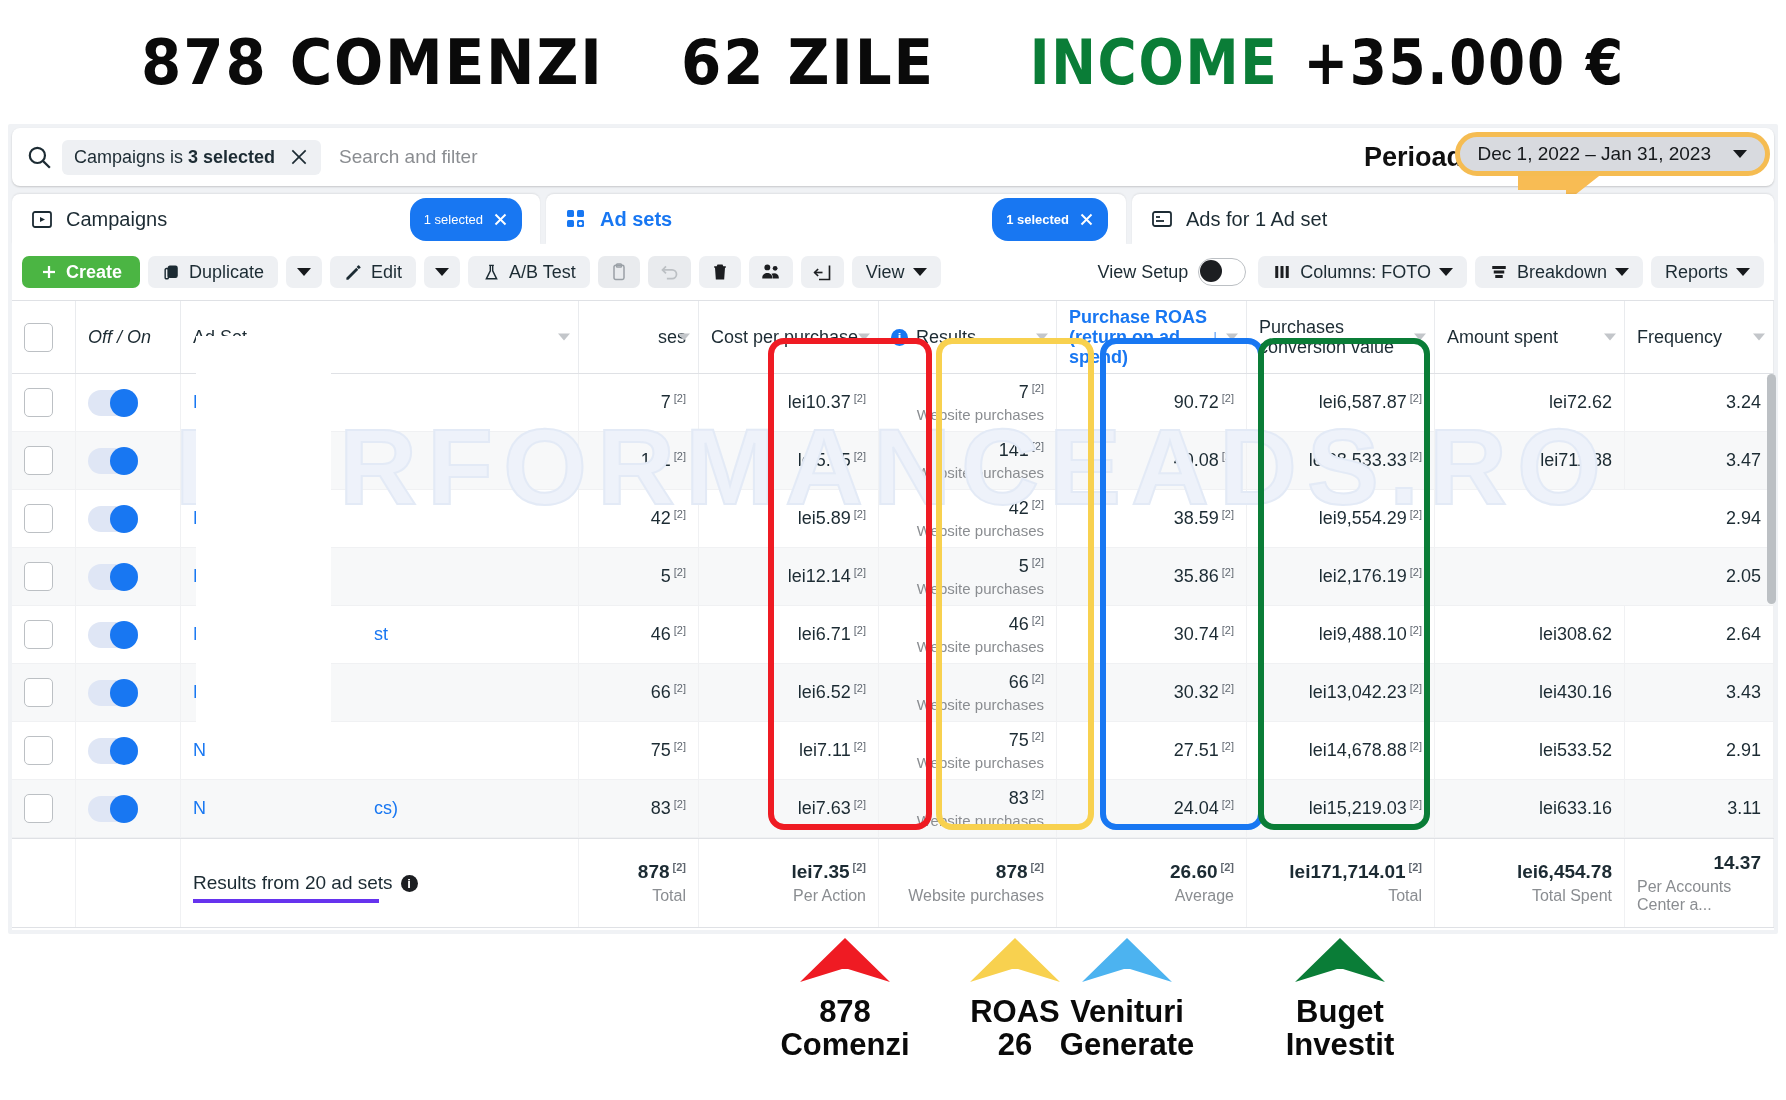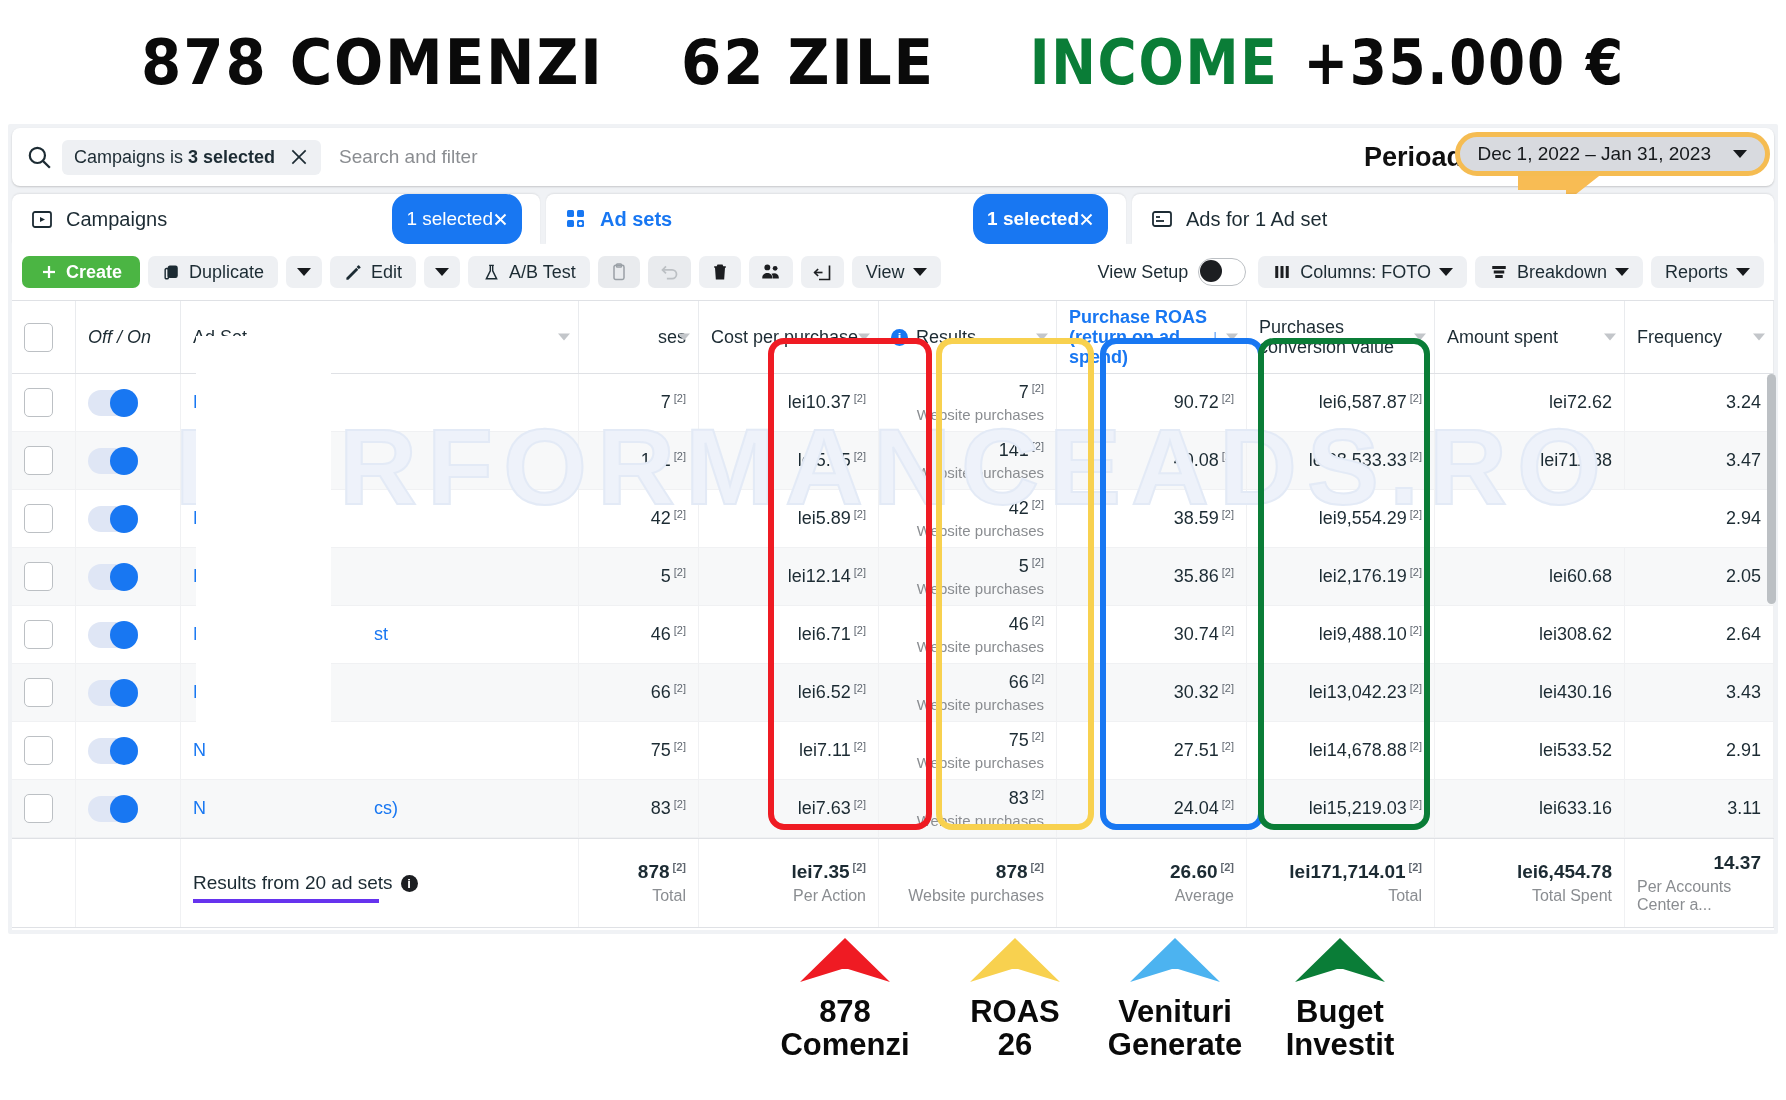--- a/index.html
+++ b/index.html
@@ -105,22 +105,22 @@
     font-size:20px;color:#1c2b33;
     box-shadow:0 -1px 2px rgba(0,0,0,.07);
   }
   .tab.t1{width:528px;}
   .tab.t2{width:580px;color:#1877f2;font-weight:bold;}
   .tab.t3{flex:1;}
   .tab-label{flex:0 0 auto;}
   .sel-badge{
     margin-left:auto;
     background:#1877f2;color:#fff;border-radius:16px;
-    font-size:19px;padding:14px 14px;
-    display:flex;align-items:center;
+    font-size:13px;padding:14px 14px;
+    display:flex;align-items:center;gap:10px;
   }
 
   
   .toolbar{
     position:absolute;left:4px;top:120px;
     width:1762px;height:56px;
     background:#fff;
     display:flex;align-items:center;
     padding:0 10px;box-sizing:border-box;gap:8px;
   }
@@ -624,23 +624,20 @@
               <span class="val">5<span class="sup">[2]</span></span>
               <span class="lbl">Website purchases</span>
             </span>
           </div>
           <div class="td c-roas num">
             <span class="val">35.86<span class="sup">[2]</span></span>
           </div>
           <div class="td c-convval num">
             <span class="val">lei2,176.19<span class="sup">[2]</span></span>
           </div>
-          <div class="td c-spent num">
-            <span class="val">lei60.68</span>
-          </div>
           <div class="td c-freq num">
             <span class="val">2.05</span>
           </div>
         </div>
         <div class="trow">
           <div class="td c-check">
             <span class="chk"></span>
           </div>
           <div class="td c-onoff">
             <span class="switch"></span>
@@ -852,21 +849,21 @@
       <div class="atxt">878</div>
       <div class="atxt">Comenzi</div>
     </div>
     <div class="annot" style="left: 905px;">
       <svg width="90" height="48" viewBox="0 0 90 48" style="display:block;margin:0 auto 10px auto">
         <path d="M45 0 L90 44 L48 31 L45 31 L42 31 L0 44 Z" fill="#f8d14f"></path>
       </svg>
       <div class="atxt">ROAS</div>
       <div class="atxt">26</div>
     </div>
-    <div class="annot" style="left: 1065px;">
+    <div class="annot" style="left: 1017px;">
       <svg width="90" height="48" viewBox="0 0 90 48" style="display:block;margin:0 auto 10px auto">
         <path d="M45 0 L90 44 L48 31 L45 31 L42 31 L0 44 Z" fill="#4cb3f0"></path>
       </svg>
       <div class="atxt">Venituri</div>
       <div class="atxt">Generate</div>
     </div>
     <div class="annot" style="left: 1230px;">
       <svg width="90" height="48" viewBox="0 0 90 48" style="display:block;margin:0 auto 10px auto">
         <path d="M45 0 L90 44 L48 31 L45 31 L42 31 L0 44 Z" fill="#0a7d37"></path>
       </svg>

